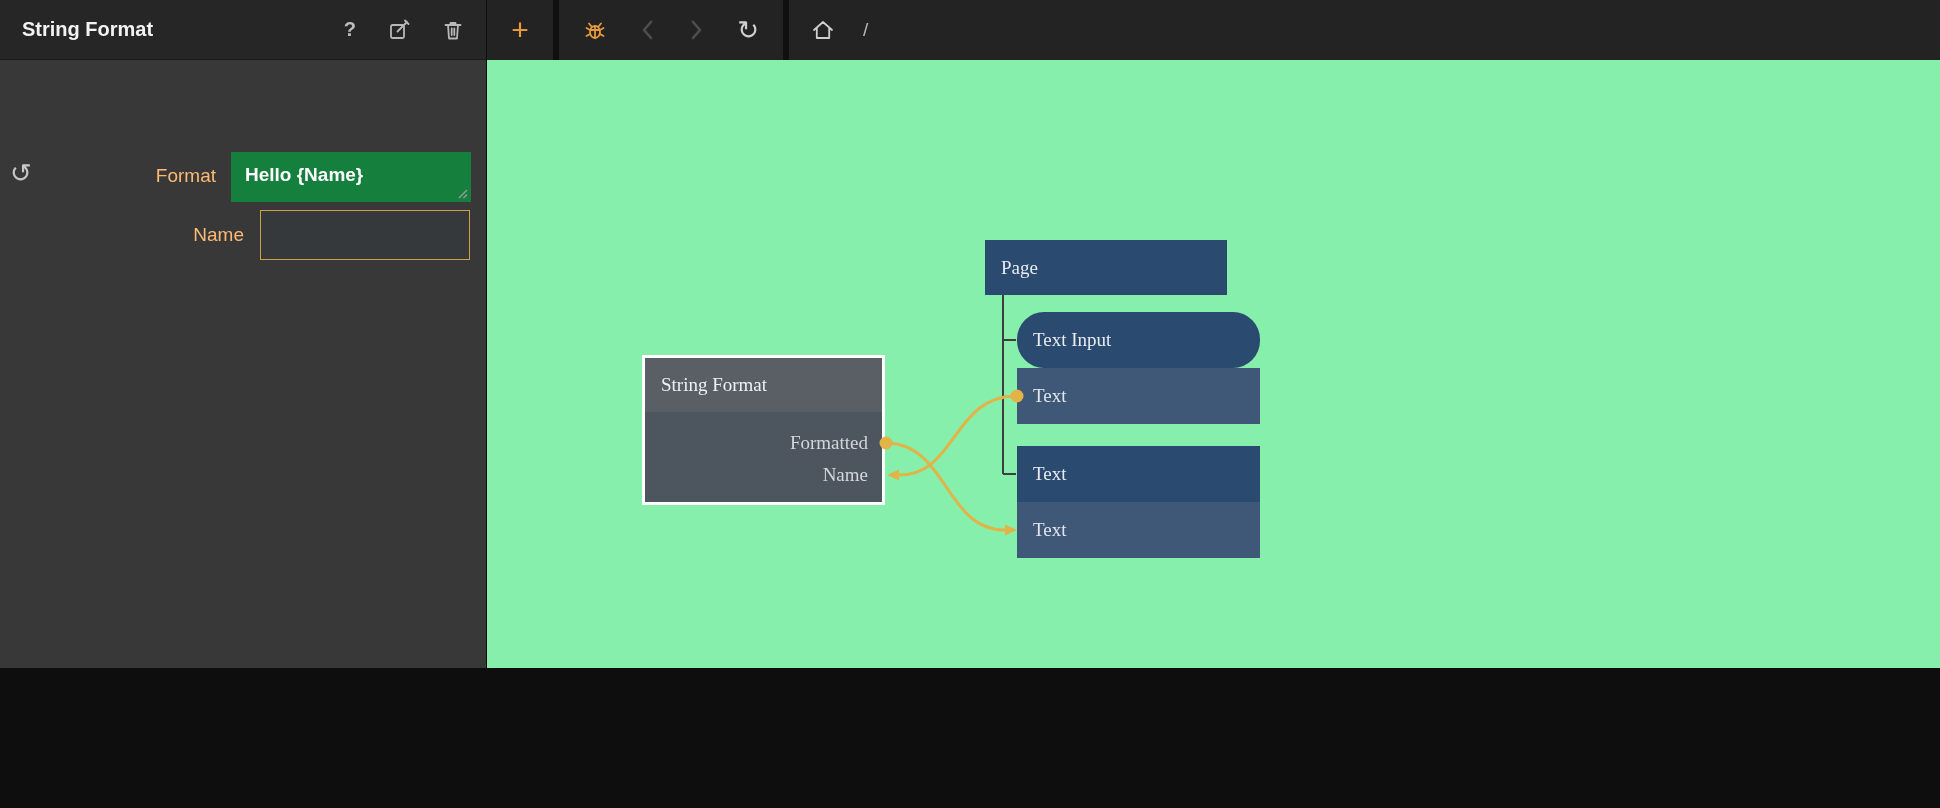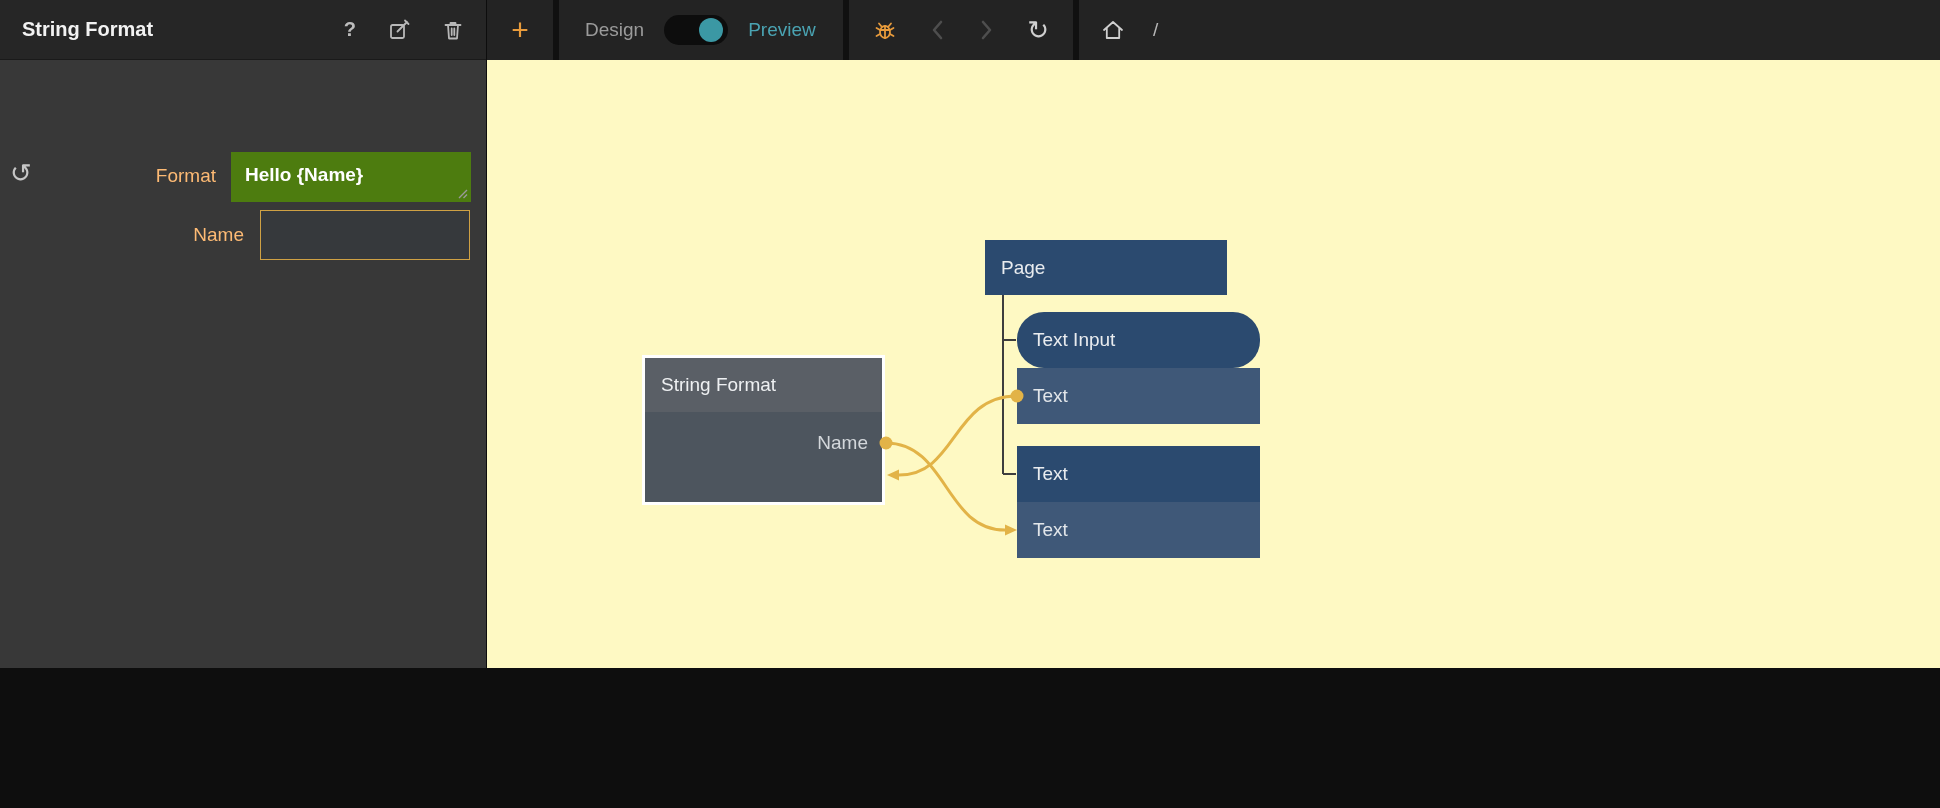--- a/index.html
+++ b/index.html
@@ -16,21 +16,21 @@
                     display:flex; align-items:center; padding:0 22px; }
   .sidebar-title { font-size:20px; font-weight:700; color:#f2f2f2; }
   .sidebar-actions { margin-left:auto; display:flex; align-items:center; gap:32px; }
   .icon-btn { background:none; border:none; cursor:pointer; display:flex; align-items:center; justify-content:center; color:#b8b8b8; }
   .help-btn { font-size:20px; font-weight:700; color:#bdbdbd; }
   .sidebar-body { position:relative; height:748px; }
   .reset-btn { position:absolute; left:10px; top:100px; font-size:26px; color:#c6c6c6; line-height:1; }
   .field-label { position:absolute; font-size:19px; color:#fdba74; }
   .format-label { left:0; top:105px; width:216px; text-align:right; }
   .format-area { position:absolute; left:231px; top:92px; width:240px; height:50px;
-                 background:#4d7c0f; border:none; color:#ffffff; font-weight:700;
+                 background:#15803d; border:none; color:#ffffff; font-weight:700;
                  font-size:19px; padding:12px 14px; resize:none; outline:none;
                  font-family:"Liberation Sans","DejaVu Sans",sans-serif; overflow:hidden; }
   .resize-handle { position:absolute; left:457px; top:128px; pointer-events:none; }
   .name-label { left:0; top:164px; width:244px; text-align:right; }
   .name-input { position:absolute; left:260px; top:150px; width:210px; height:50px;
                 background:#36393c; border:1.5px solid #cfa144; color:#ffffff;
                 font-size:19px; padding:0 12px; outline:none;
                 font-family:"Liberation Sans","DejaVu Sans",sans-serif; }
 
   
@@ -43,21 +43,21 @@
   .mode-label { font-size:19px; color:#9b9b9b; cursor:pointer; }
   .mode-label.active { color:#4aa3b2; }
   .toggle { width:64px; height:30px; border-radius:15px; background:#0d0d0d; position:relative; cursor:pointer; flex:none; }
   .toggle-knob { position:absolute; top:3px; left:35px; width:24px; height:24px; border-radius:50%; background:#3b98a4; }
   .tseg-nav { width:224px; padding:0 24px; justify-content:space-between; }
   .refresh-btn { font-size:26px; color:#cfcfcf; line-height:1; }
   .tseg-url { flex:1; padding:0 22px; gap:28px; }
   .path-text { font-size:19px; color:#b8b8b8; }
 
   
-  .canvas { position:absolute; left:487px; top:60px; width:1453px; height:748px; background:#fef9c3; }
+  .canvas { position:absolute; left:487px; top:60px; width:1453px; height:748px; background:#86efac;font-family:Liberation Serif, serif; }
   .node { position:absolute; z-index:2; }
   .node-header { font-size:19px; color:#e9ecef; display:flex; align-items:center; padding-left:16px; }
   .node-row { font-size:19px; color:#e2e6ea; display:flex; align-items:center; padding-left:16px; }
   .page-node { left:498px; top:180px; width:242px; }
   .page-node .node-header { height:55px; background:#2b4a6f; }
   .text-input-node { left:530px; top:252px; width:243px; }
   .text-input-node .node-header { height:56px; background:#2b4a6f;border-radius:27px; }
   .text-input-node .node-row { height:56px; background:#3f5878; }
   .text-node { left:530px; top:386px; width:243px; }
   .text-node .node-header { height:56px; background:#2b4a6f; }
@@ -102,27 +102,20 @@
       </svg>
       <span class="field-label name-label">Name</span>
       <input class="name-input" type="text" spellcheck="false" value="" style="">
     </div>
   </div>
 
   <div class="toolbar">
     <div class="tseg tseg-add">
       <button class="icon-btn add-btn">+</button>
     </div>
-    <div class="tseg tseg-mode">
-      <span class="mode-label">Design</span>
-      <div class="toggle">
-        <div class="toggle-knob"></div>
-      </div>
-      <span class="mode-label active">Preview</span>
-    </div>
     <div class="tseg tseg-nav">
       <button class="icon-btn">
         <svg width="24" height="24" viewBox="0 0 24 24" fill="none" stroke="#e89b3c" stroke-width="1.8" stroke-linecap="round">
           <ellipse cx="12" cy="14" rx="5" ry="6"></ellipse>
           <path d="M12 8 V20 M7 12 H17 M8.5 8.5 L6 5.5 M15.5 8.5 L18 5.5 M7 16 L3.5 18 M17 16 L20.5 18 M7 12 L3.5 10 M17 12 L20.5 10"></path>
         </svg>
       </button>
       <button class="icon-btn">
         <svg width="14" height="22" viewBox="0 0 14 22" fill="none" stroke="#4e4e4e" stroke-width="2.6" stroke-linecap="round" stroke-linejoin="round">
           <polyline points="10,3 3,11 10,19"></polyline>
@@ -157,20 +150,21 @@
     </div>
 
     <div class="node text-node">
       <div class="node-header">Text</div>
       <div class="node-row">Text</div>
     </div>
 
     <div class="node string-format-node">
       <div class="node-header">String Format</div>
       <div class="sf-body">
+        <div class="port-row">Formatted</div>
         <div class="port-row">Name</div>
       </div>
     </div>
 
     <svg class="wires" width="1453" height="748" viewBox="0 0 1453 748">
 
       <path d="M516 235 V414 M516 280 H529 M516 414 H529" stroke="#3e3e3e" stroke-width="2" fill="none"></path>
 
       <path d="M399 383 C 460 383 458 470 518 470" fill="none" stroke-width="3" stroke="#e2b347"></path>
       <polygon points="530,470 518,464.5 518,475.5" fill="#e2b347"></polygon>

